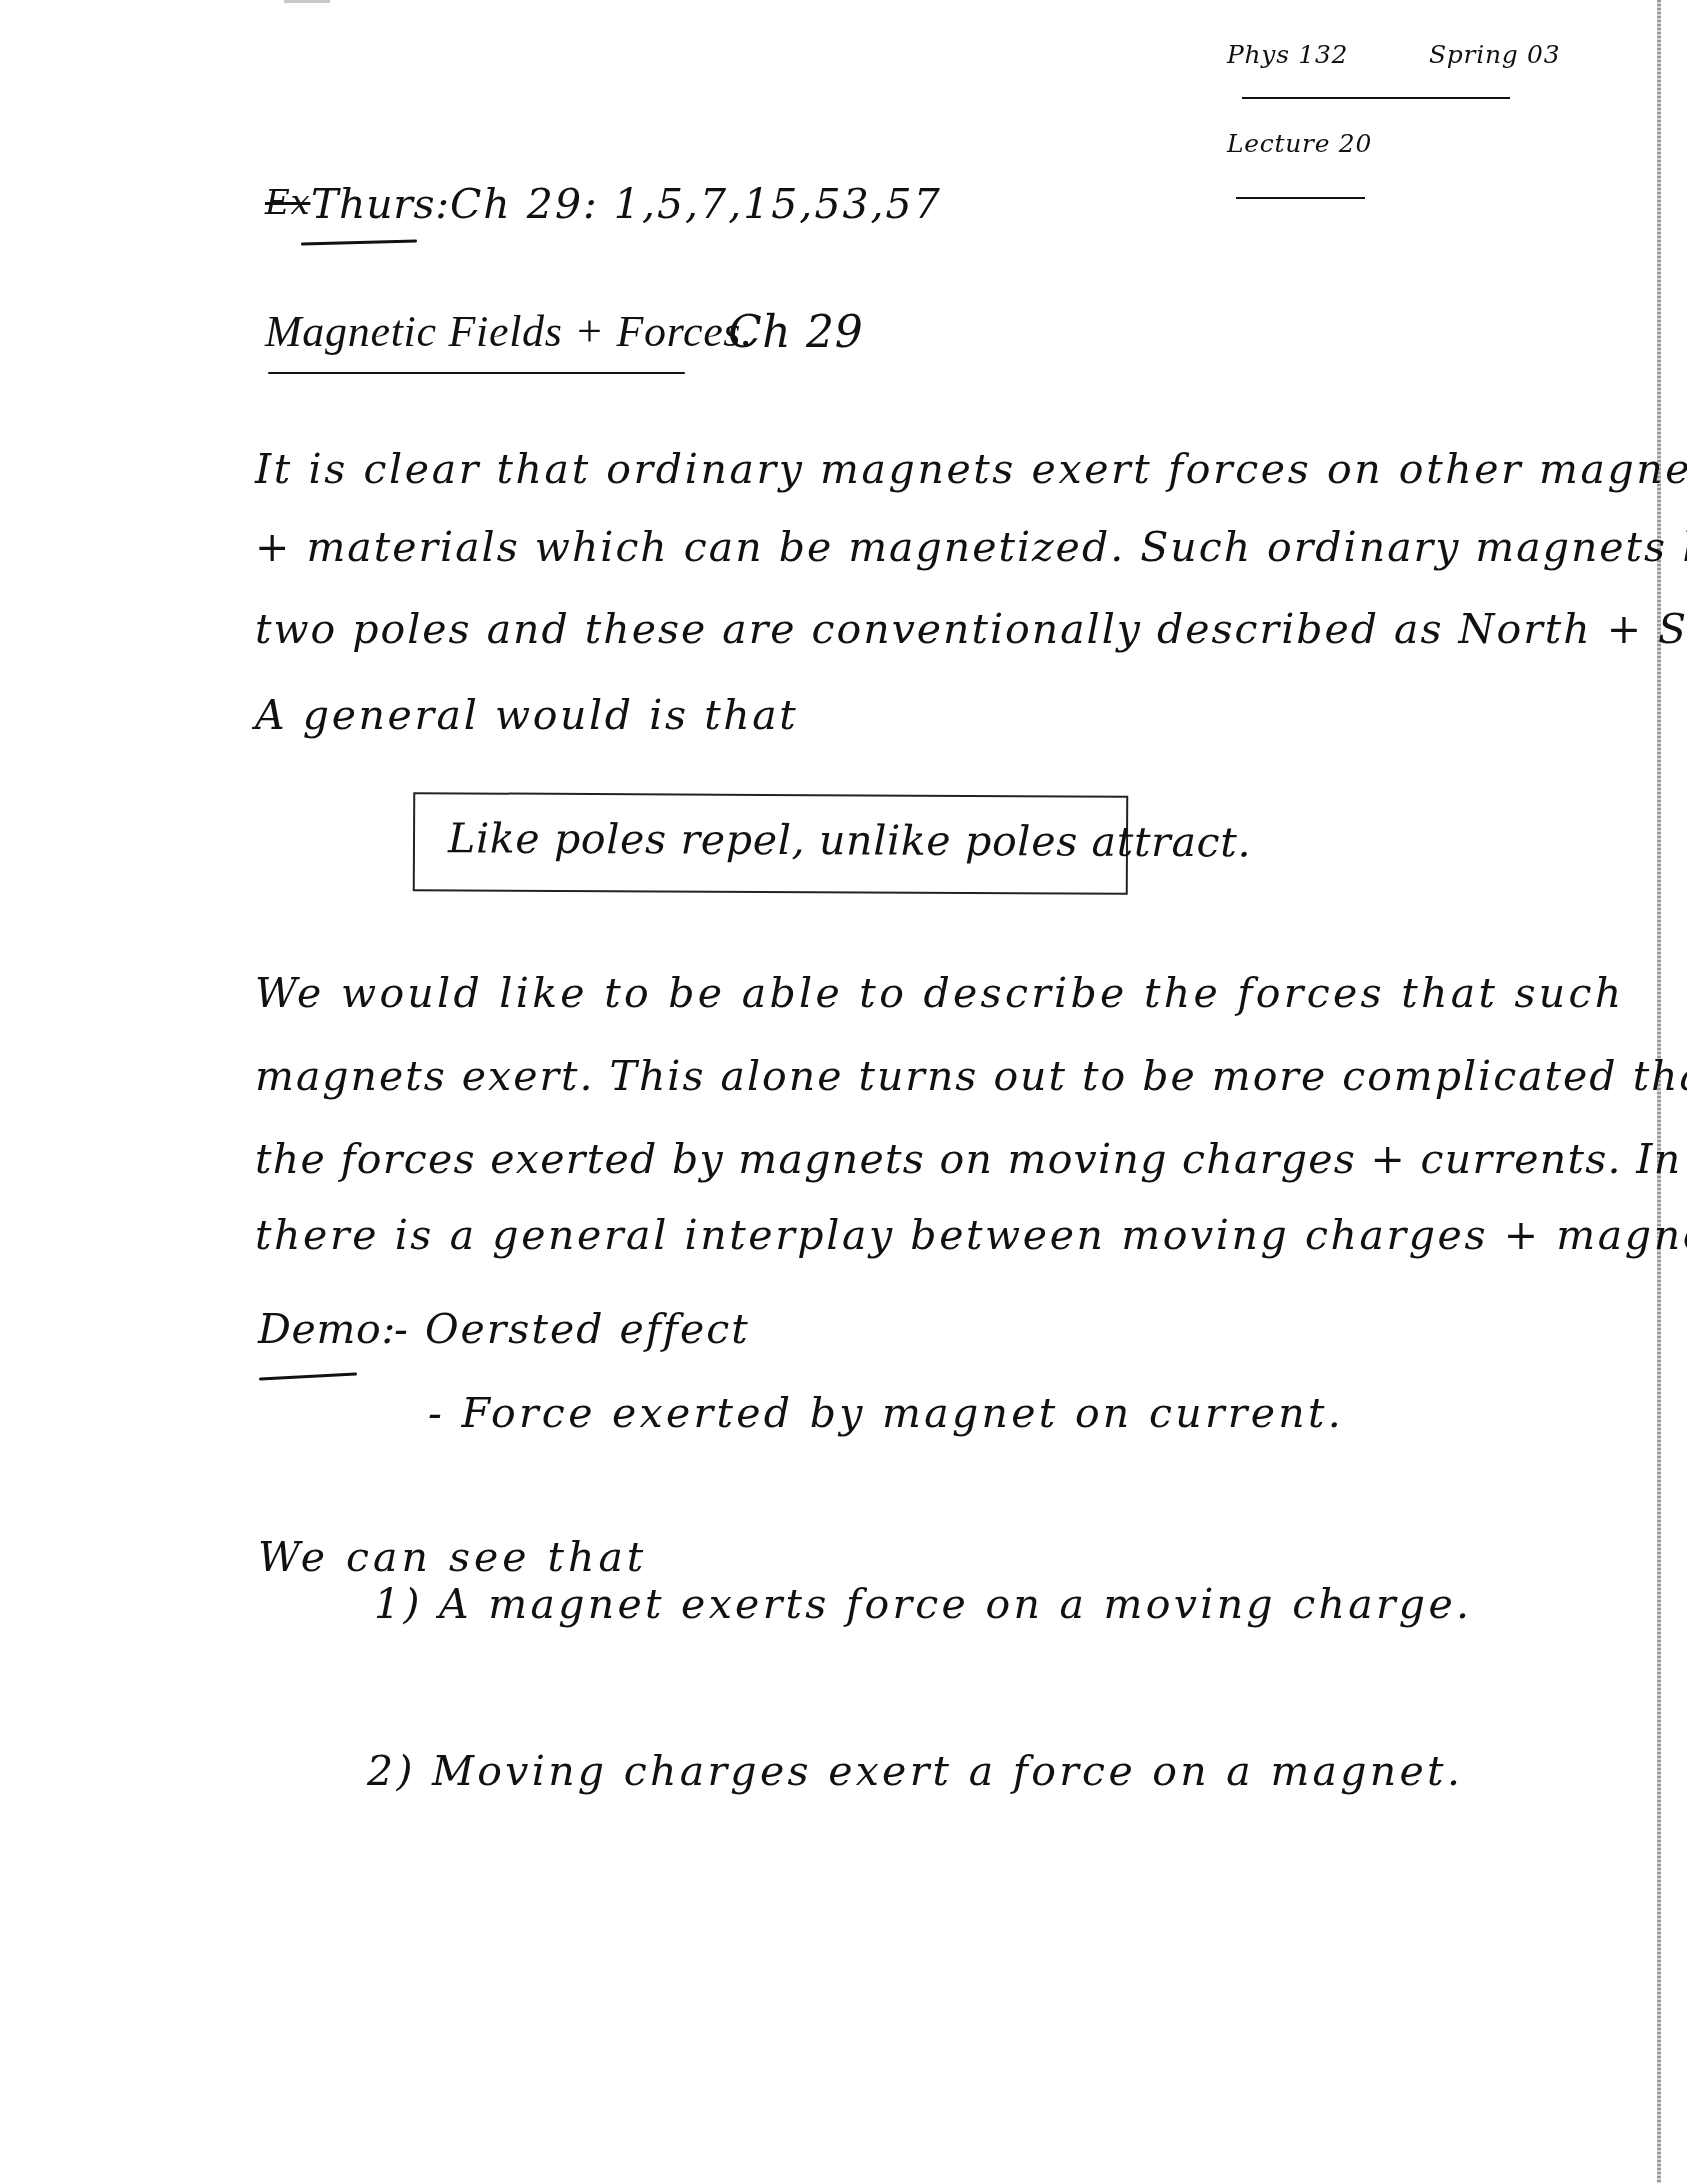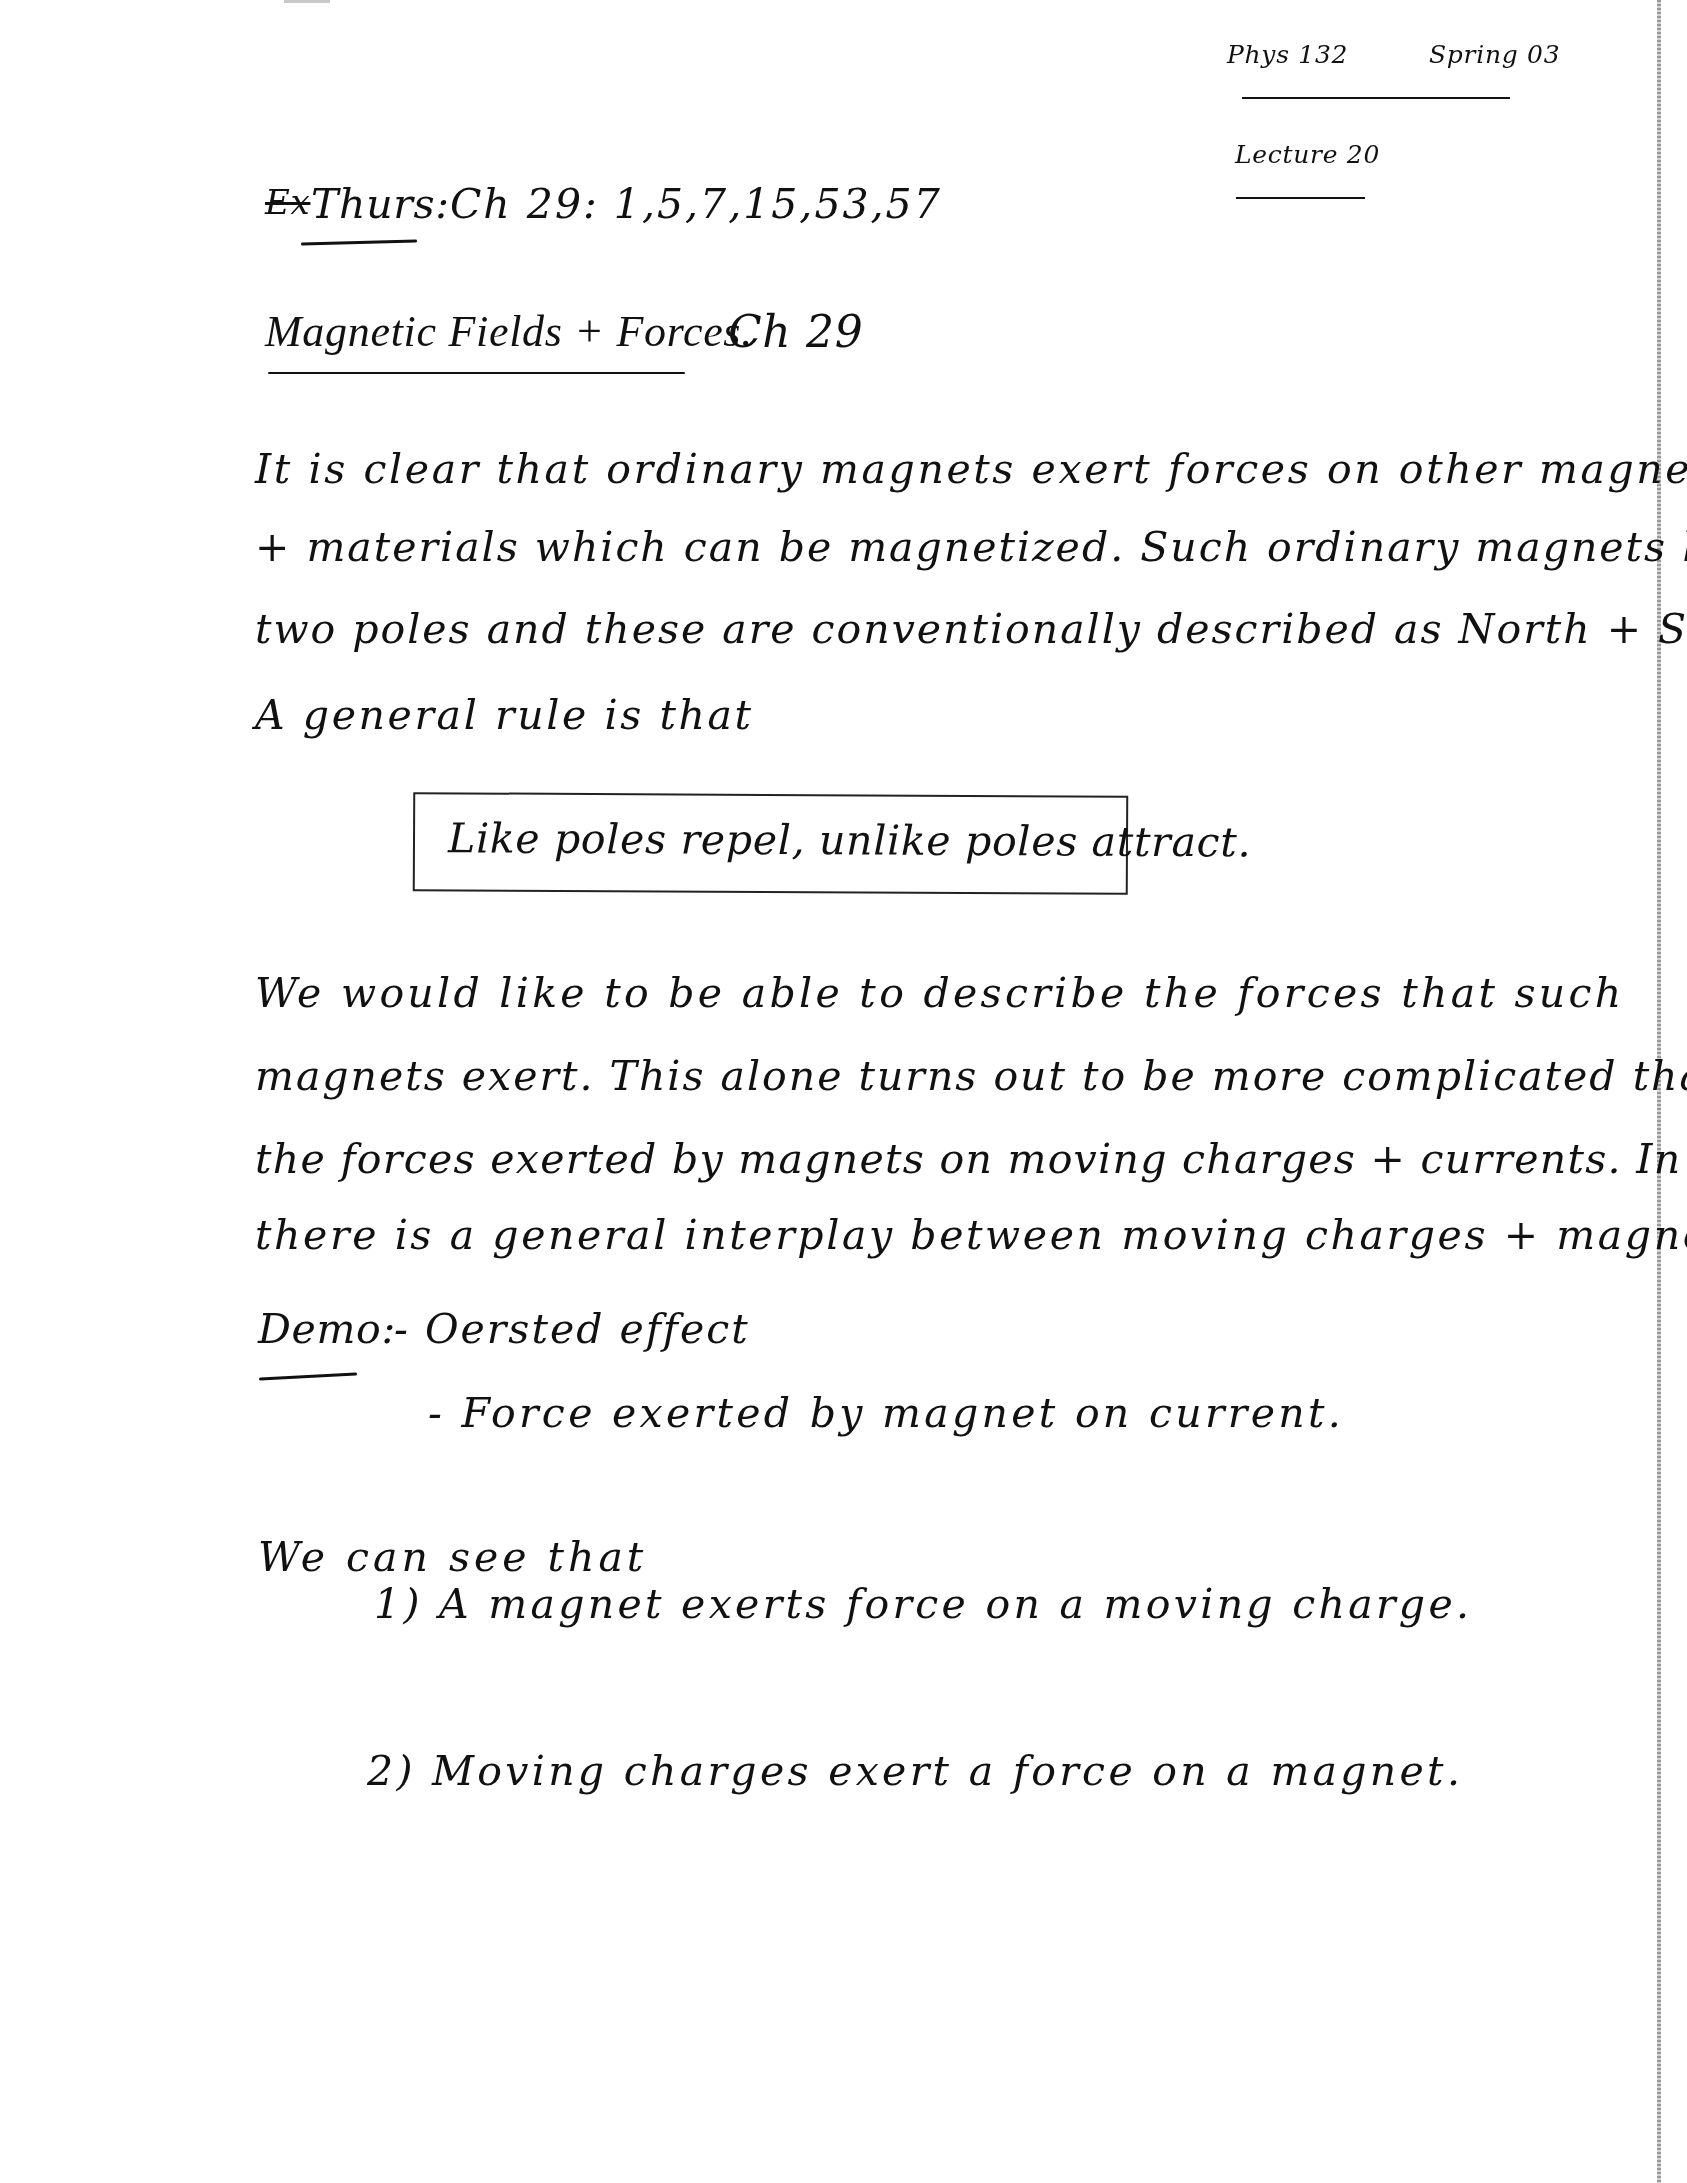--- a/index.html
+++ b/index.html
@@ -78,42 +78,42 @@
 </head>
 <body>
 
 <div class="scan-mark"></div>
 <div class="scan-edge"></div>
 
 <div>
   <span class="hw header-size" style="left:1227px; top:40px;">Phys 132</span>
   <span class="hw header-size" style="left:1429px; top:40px;">Spring 03</span>
   <div class="header-line" style="left:1242px; top:97px; width:268px;"></div>
-  <span class="hw header-size" style="left:1227px; top:140px;margin-left:8px;">Lecture 20</span>
+  <span class="hw header-size" style="left:1227px; top:129px;">Lecture 20</span>
   <div class="header-line" style="left:1236px; top:197px; width:129px;"></div>
 </div>
 
 <div>
   <span class="hw line strike" style="left:265px; top:182px; font-size:34px;">Ex</span>
   <span class="hw line" style="left:311px; top:180px;">Thurs:</span>
   <div class="underline" style="left:301px; top:241px; width:116px; transform:rotate(-1.5deg);"></div>
   <span class="hw line" style="left:450px; top:180px; letter-spacing:2px;">Ch 29: 1,5,7,15,53,57</span>
 </div>
 
 <div>
   <span class="hw title-size" style="left:265px; top:306px;font-family:Liberation Serif, serif;">Magnetic Fields + Forces.</span>
   <span class="hw title-size" style="left:728px; top:306px;">Ch 29</span>
   <div class="underline" style="left:268px; top:372px; width:417px; height:2px;"></div>
 </div>
 
 <div>
   <span class="hw line" style="left:255px; top:445px; letter-spacing:2.6px;">It is clear that ordinary magnets exert forces on other magnets</span>
   <span class="hw line" style="left:255px; top:523px; letter-spacing:2px;">+ materials which can be magnetized. Such ordinary magnets have</span>
   <span class="hw line" style="left:255px; top:605px; letter-spacing:2px;">two poles and these are conventionally described as North + South.</span>
-  <span class="hw line" style="left:255px; top:691px; letter-spacing:2.6px;">A general rule is that</span>
+  <span class="hw line" style="left:255px; top:691px; letter-spacing:2.6px;">A general would is that</span>
 </div>
 
 <div class="rule-box">
   <span class="hw line">Like poles repel, unlike poles attract.</span>
 </div>
 
 <div>
   <span class="hw line" style="left:255px; top:969px; letter-spacing:3.3px;">We would like to be able to describe the forces that such</span>
   <span class="hw line" style="left:255px; top:1052px; letter-spacing:2px;">magnets exert. This alone turns out to be more complicated than</span>
   <span class="hw line" style="left:255px; top:1135px; letter-spacing:1.3px;">the forces exerted by magnets on moving charges + currents. In fact</span>

